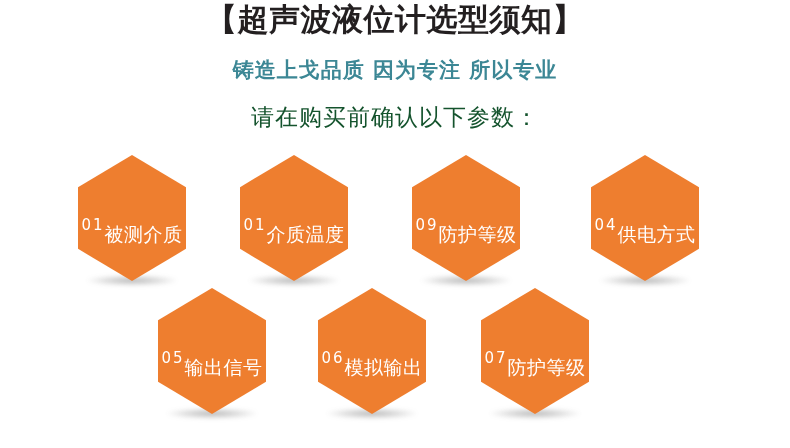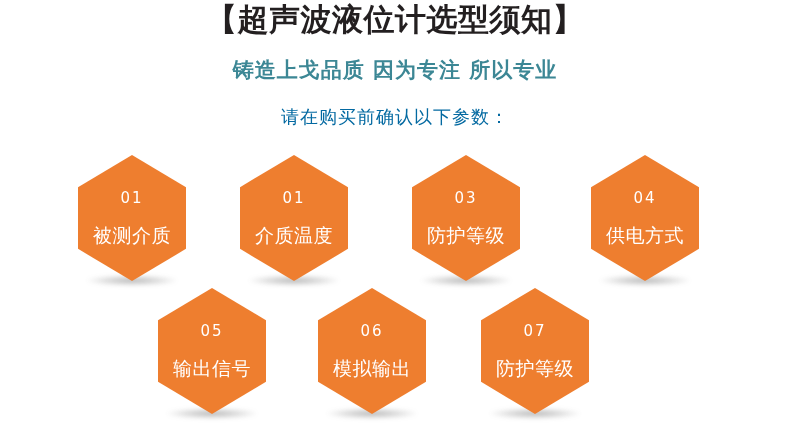--- a/index.html
+++ b/index.html
@@ -47,23 +47,23 @@
     line-height: 26px;
     font-weight: bold;
     color: #3c8795;
     letter-spacing: 1px;
     white-space: nowrap;
   }
 
   .note {
     margin: 0;
     padding-top: 10px;
-    font-size: 18px;
+    font-size: 23px;
     line-height: 24px;
-    color: #0369a1;
+    color: #14532d;
     letter-spacing: 1px;
     white-space: nowrap;
   }
 
   
   .hex-area {
     position: absolute;
     left: 0;
     top: 0;
     width: 790px;
@@ -93,25 +93,25 @@
     top: 0;
     width: 108px;
     height: 126px;
     background: #ee7e2f;
     clip-path: polygon(50% 0%, 100% 25.5%, 100% 74.5%, 50% 100%, 0% 74.5%, 0% 25.5%);
   }
 
   .hex-label {
     position: absolute;
     left: 0;
-    top: 0;
+    top: 8px;
     width: 108px;
     height: 126px;
     display: flex;
-    flex-direction: column;
+    flex-direction: row;
     align-items: center;
     justify-content: center;
     color: #ffffff;
     pointer-events: none;
   }
 
   .hex-num {
     font-size: 15px;
     line-height: 17px;
     letter-spacing: 2px;
@@ -153,21 +153,21 @@
         <div class="hex-shape" style="background: rgb(238, 126, 47);"></div>
         <div class="hex-label">
           <div class="hex-num">01</div>
           <div class="hex-text">介质温度</div>
         </div>
       </div>
       <div class="hex-cell" style="left: 412px; top: 155px;">
         <div class="hex-shadow"></div>
         <div class="hex-shape" style="background: rgb(238, 126, 47);"></div>
         <div class="hex-label">
-          <div class="hex-num">03</div>
+          <div class="hex-num">09</div>
           <div class="hex-text">防护等级</div>
         </div>
       </div>
       <div class="hex-cell" style="left: 591px; top: 155px;">
         <div class="hex-shadow"></div>
         <div class="hex-shape" style="background: rgb(238, 126, 47);"></div>
         <div class="hex-label">
           <div class="hex-num">04</div>
           <div class="hex-text">供电方式</div>
         </div>

